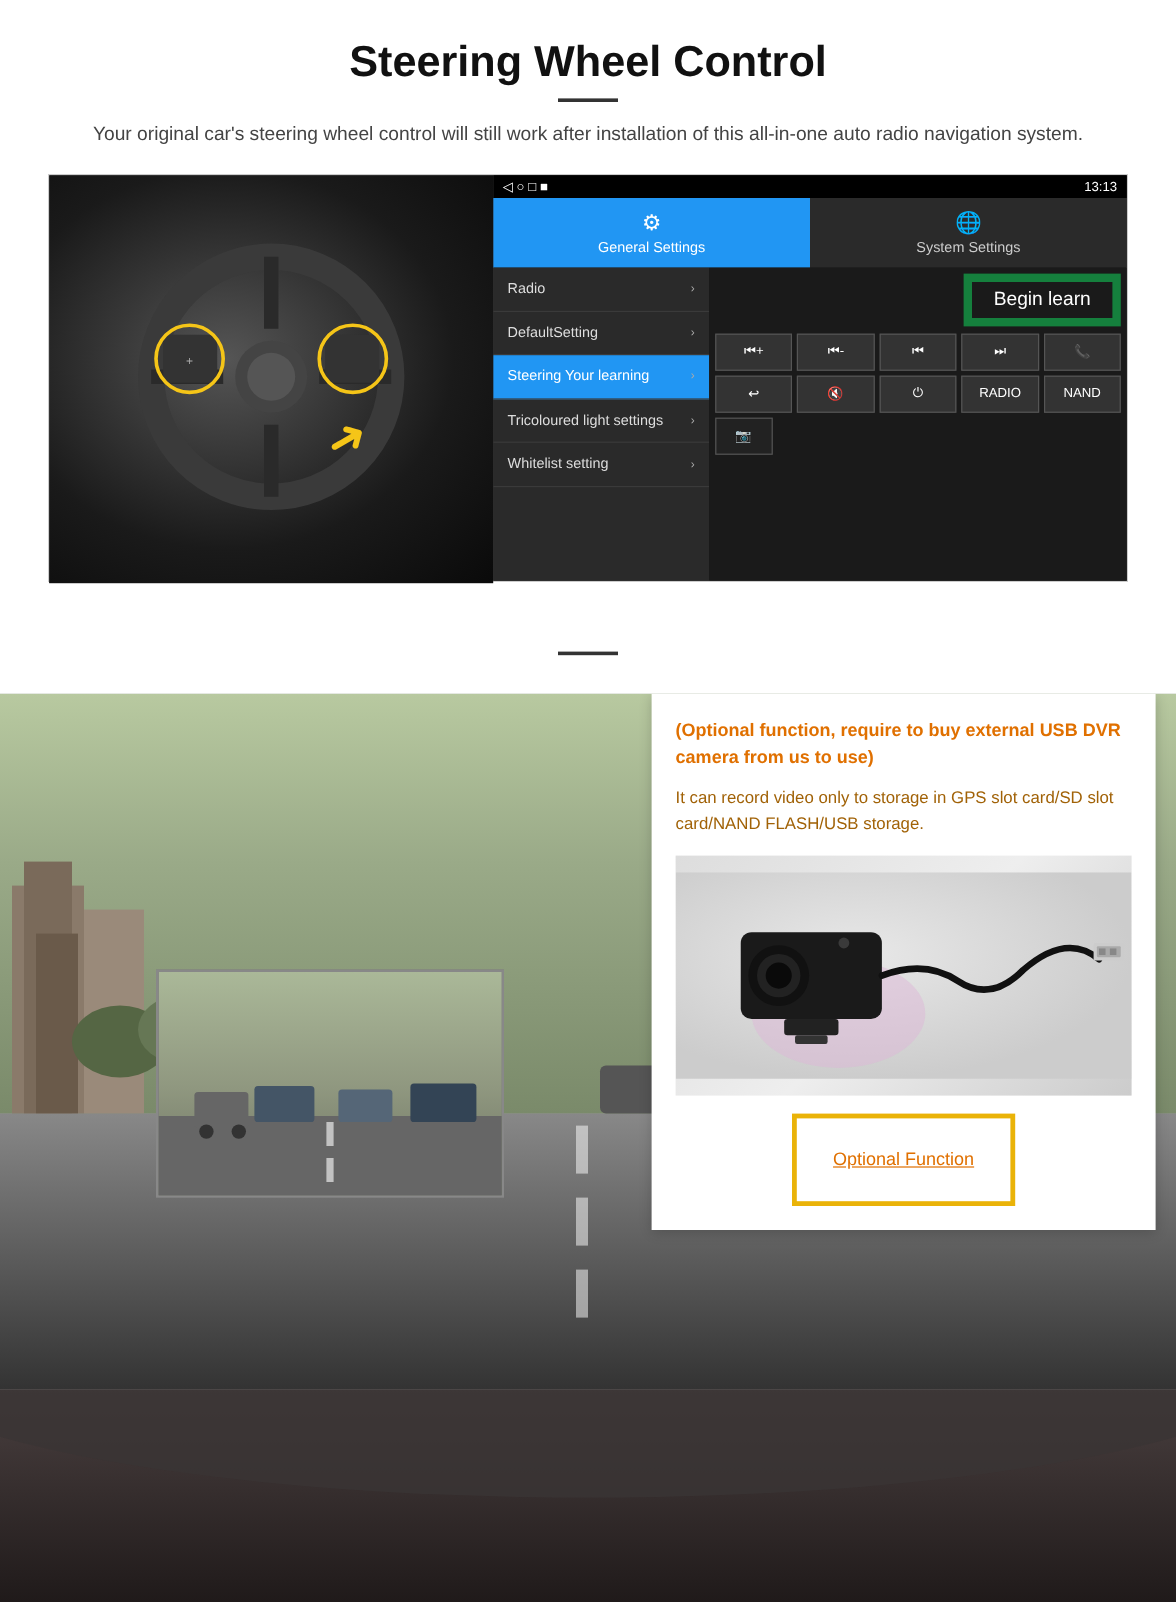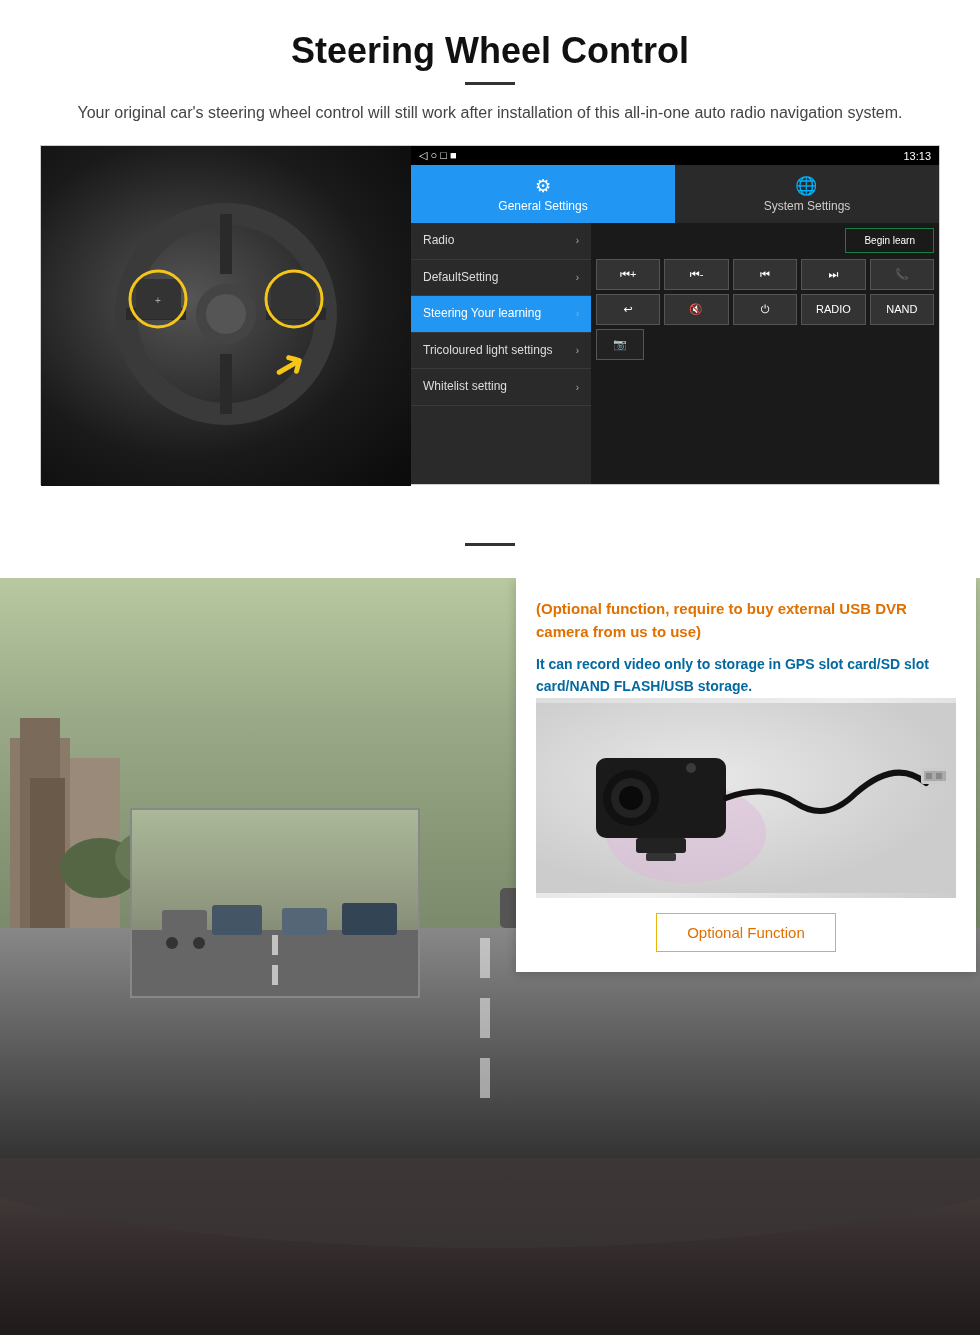--- a/index.html
+++ b/index.html
@@ -154,23 +154,23 @@
       flex-direction: column;
     }
     .begin-learn-row {
       display: flex;
       justify-content: flex-end;
       margin-bottom: 6px;
     }
     .begin-learn-btn {
       background: #1a1a1a;
       color: #fff;
-      border: 1px solid #15803d;
+      border: 7px solid #15803d;
       padding: 6px 18px;
-      font-size: 10px;
+      font-size: 16px;
       cursor: pointer;
     }
     .ctrl-row {
       display: flex;
       gap: 4px;
       margin-bottom: 4px;
     }
     .ctrl-btn {
       flex: 1;
       background: #333;
@@ -229,58 +229,59 @@
           #666 40%, #888 50%,
           #999 60%, #aaa 70%,
           #555 80%, #333 100%
         );
     }
 
     
     .dvr-info-card {
       position: absolute;
       top: 0;
-      right: 4px;
-      width: 460px;
+      right: 17px;
+      width: 420px;
       background: #fff;
       padding: 20px;
       box-shadow: 0 2px 10px rgba(0,0,0,0.2);
     }
     .dvr-optional-text {
       color: #e07000;
       font-size: 15px;
       font-weight: bold;
       line-height: 1.5;
       margin-bottom: 10px;
     }
     .dvr-description {
-      color: #0369a1;
+      color: #a16207;
       font-size: 14px;
       line-height: 1.6;
-      font-weight: bold;
+      margin-bottom: 15px;
     }
     .dvr-camera-img {
       width: 100%;
       height: 200px;
       background: linear-gradient(135deg, #ddd 0%, #eee 50%, #ccc 100%);
       display: flex;
       align-items: center;
       justify-content: center;
       position: relative;
       overflow: hidden;
     }
     .optional-btn {
       display: inline-block;
-      border: 1px solid #eab308;
+      border: 4px solid #eab308;
       color: #e07000;
       background: #fff;
-      padding: 10px 30px;
+      padding: 26px 30px;
       font-size: 15px;
       cursor: pointer;
       margin-top: 15px;
+      text-decoration: underline;
     }
 
     
     .dvr-inset {
       position: absolute;
       bottom: 160px;
       left: 130px;
       width: 290px;
       height: 190px;
       border: 2px solid #888;

